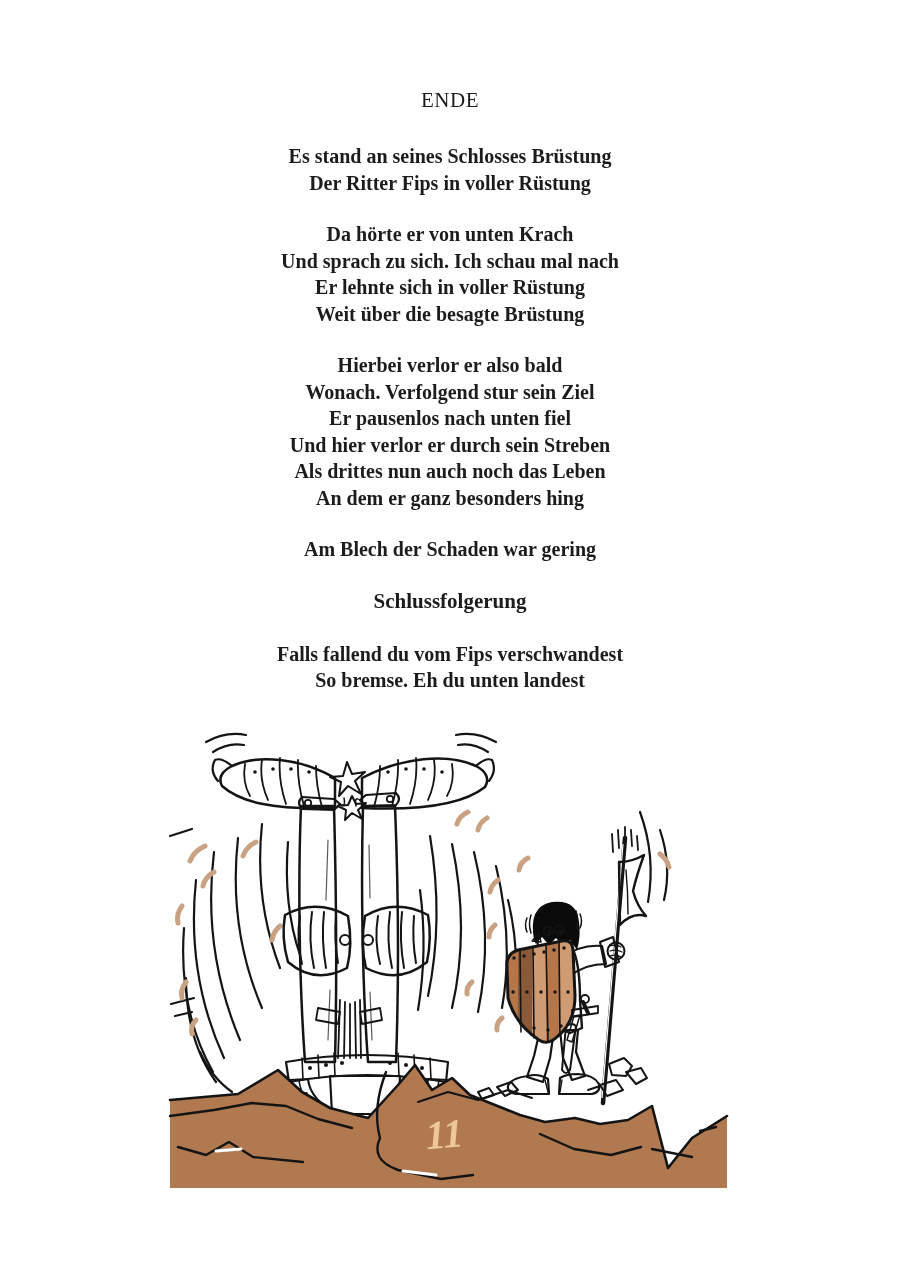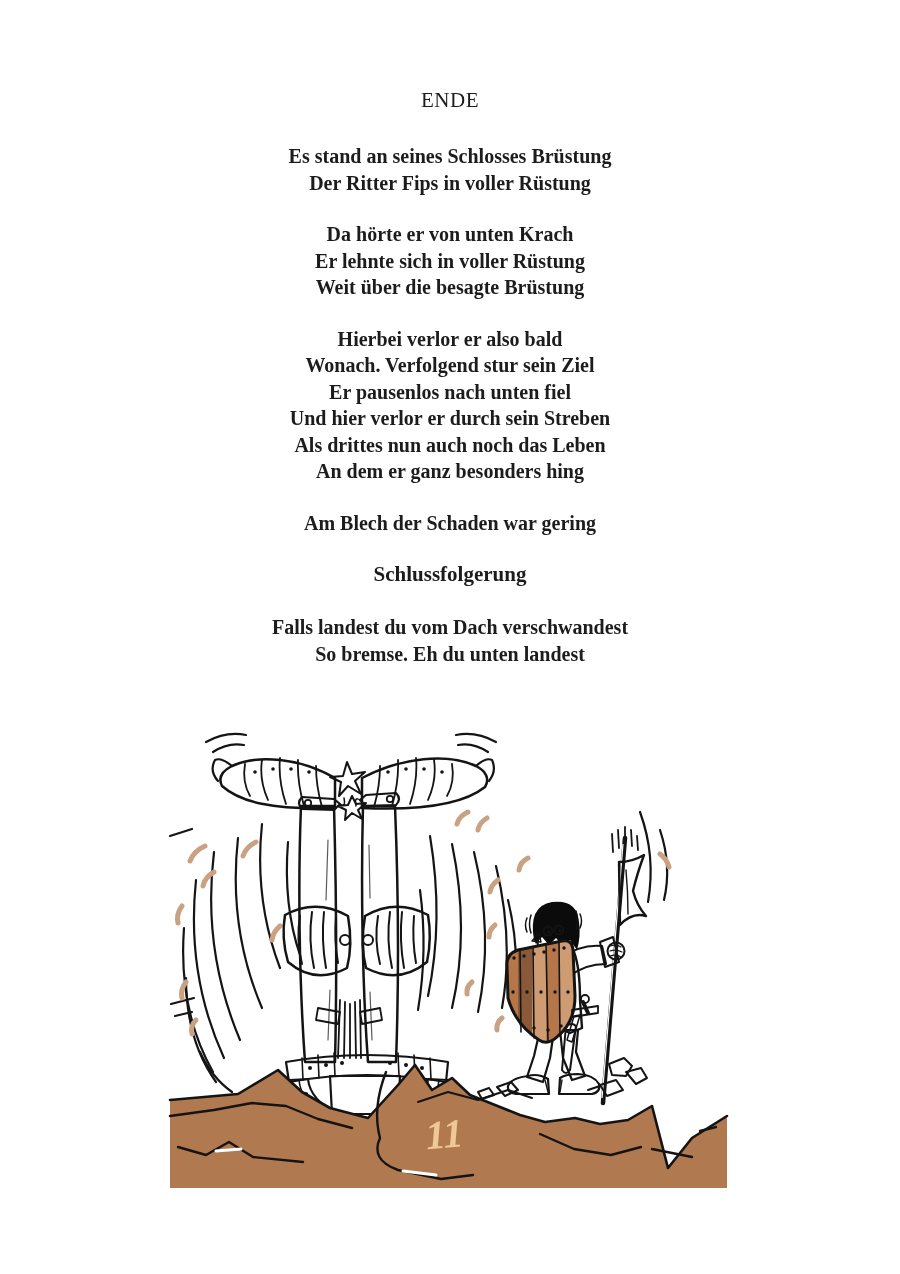--- a/index.html
+++ b/index.html
@@ -37,41 +37,42 @@
   <div class="poem">
     <h1 class="poem-title">ENDE</h1>
 
     <div class="stanza">
       <div class="line">Es stand an seines Schlosses Brüstung</div>
       <div class="line">Der Ritter Fips in voller Rüstung</div>
     </div>
 
     <div class="stanza">
       <div class="line">Da hörte er von unten Krach</div>
+      <div class="line">Und sprach zu sich. Ich schau mal nach</div>
       <div class="line">Er lehnte sich in voller Rüstung</div>
       <div class="line">Weit über die besagte Brüstung</div>
     </div>
 
     <div class="stanza">
       <div class="line">Hierbei verlor er also bald</div>
       <div class="line">Wonach. Verfolgend stur sein Ziel</div>
       <div class="line">Er pausenlos nach unten fiel</div>
       <div class="line">Und hier verlor er durch sein Streben</div>
       <div class="line">Als drittes nun auch noch das Leben</div>
       <div class="line">An dem er ganz besonders hing</div>
     </div>
 
     <div class="stanza">
       <div class="line">Am Blech der Schaden war gering</div>
     </div>
 
     <h2 class="poem-subheading">Schlussfolgerung</h2>
 
     <div class="stanza">
-      <div class="line">Falls landest du vom Dach verschwandest</div>
+      <div class="line">Falls fallend du vom Fips verschwandest</div>
       <div class="line">So bremse. Eh du unten landest</div>
     </div>
   </div>
 
   <svg class="illustration" viewBox="0 0 900 1274" xmlns="http://www.w3.org/2000/svg">
     <defs>
       <pattern id="xhatch" width="6" height="6" patternUnits="userSpaceOnUse">
         <rect width="6" height="6" fill="#f2f2f2"></rect>
         <path d="M0,0 L6,6 M6,0 L0,6 M3,0 L3,6" stroke="#141414" stroke-width="1"></path>
       </pattern>

